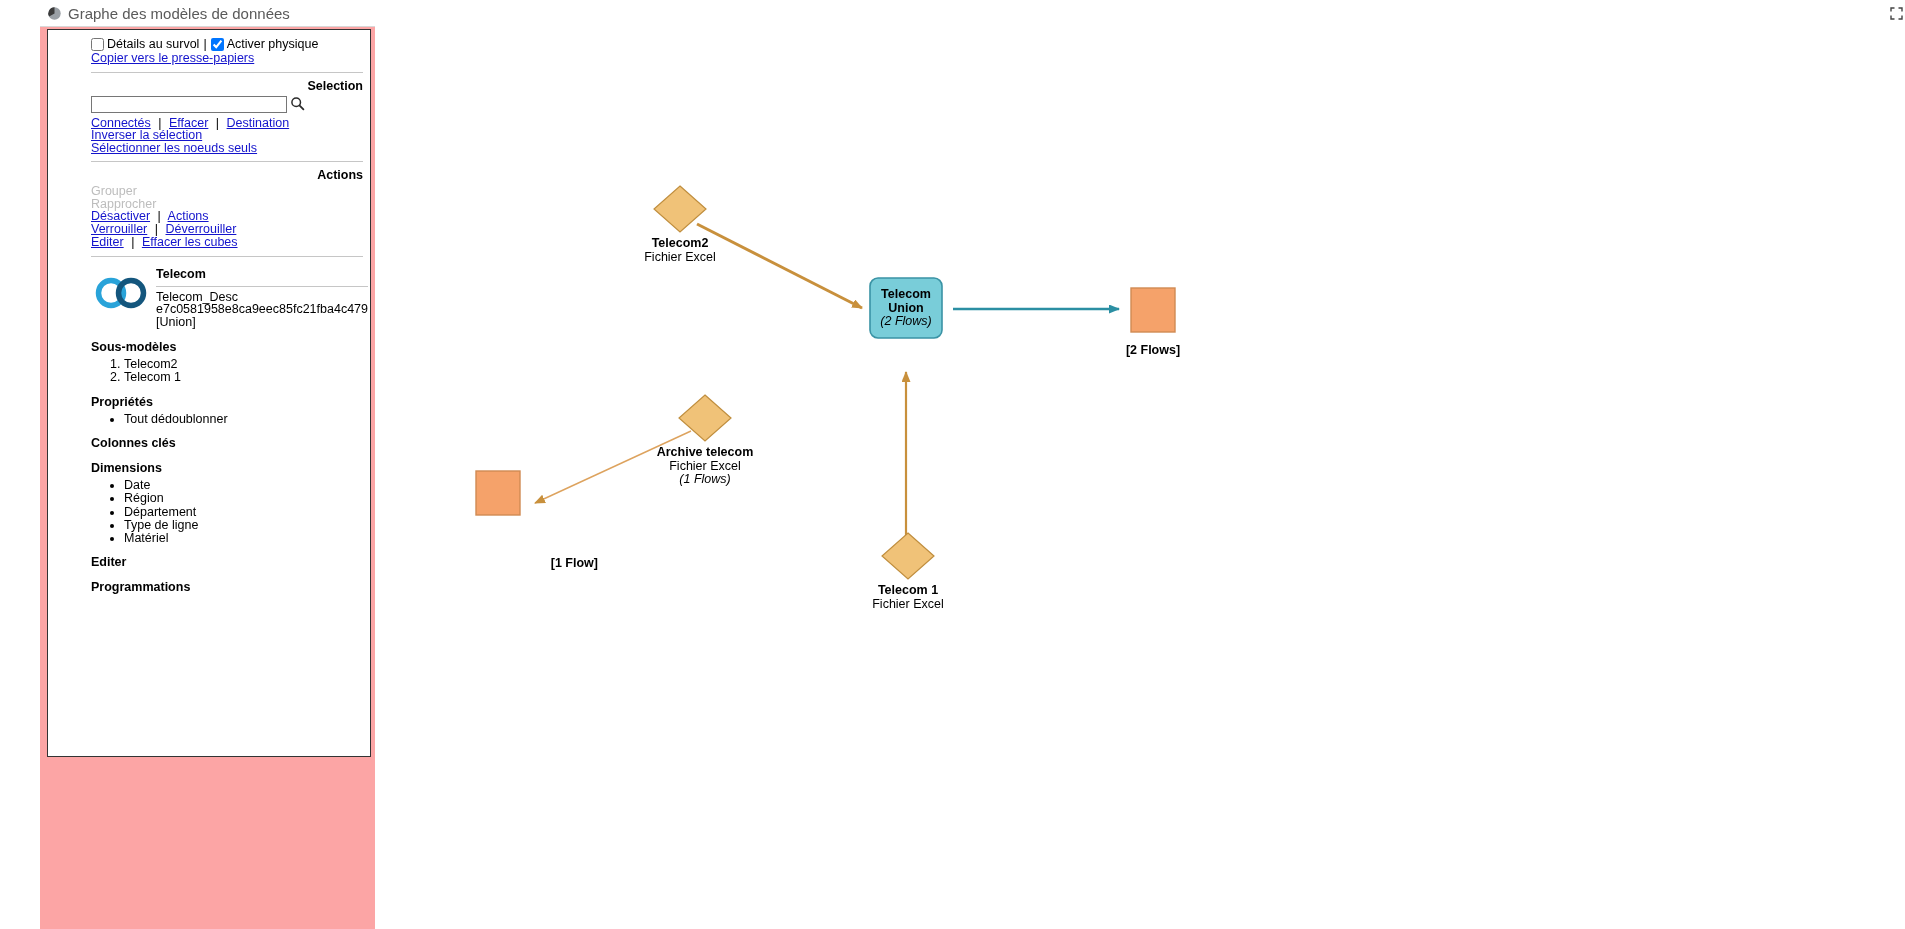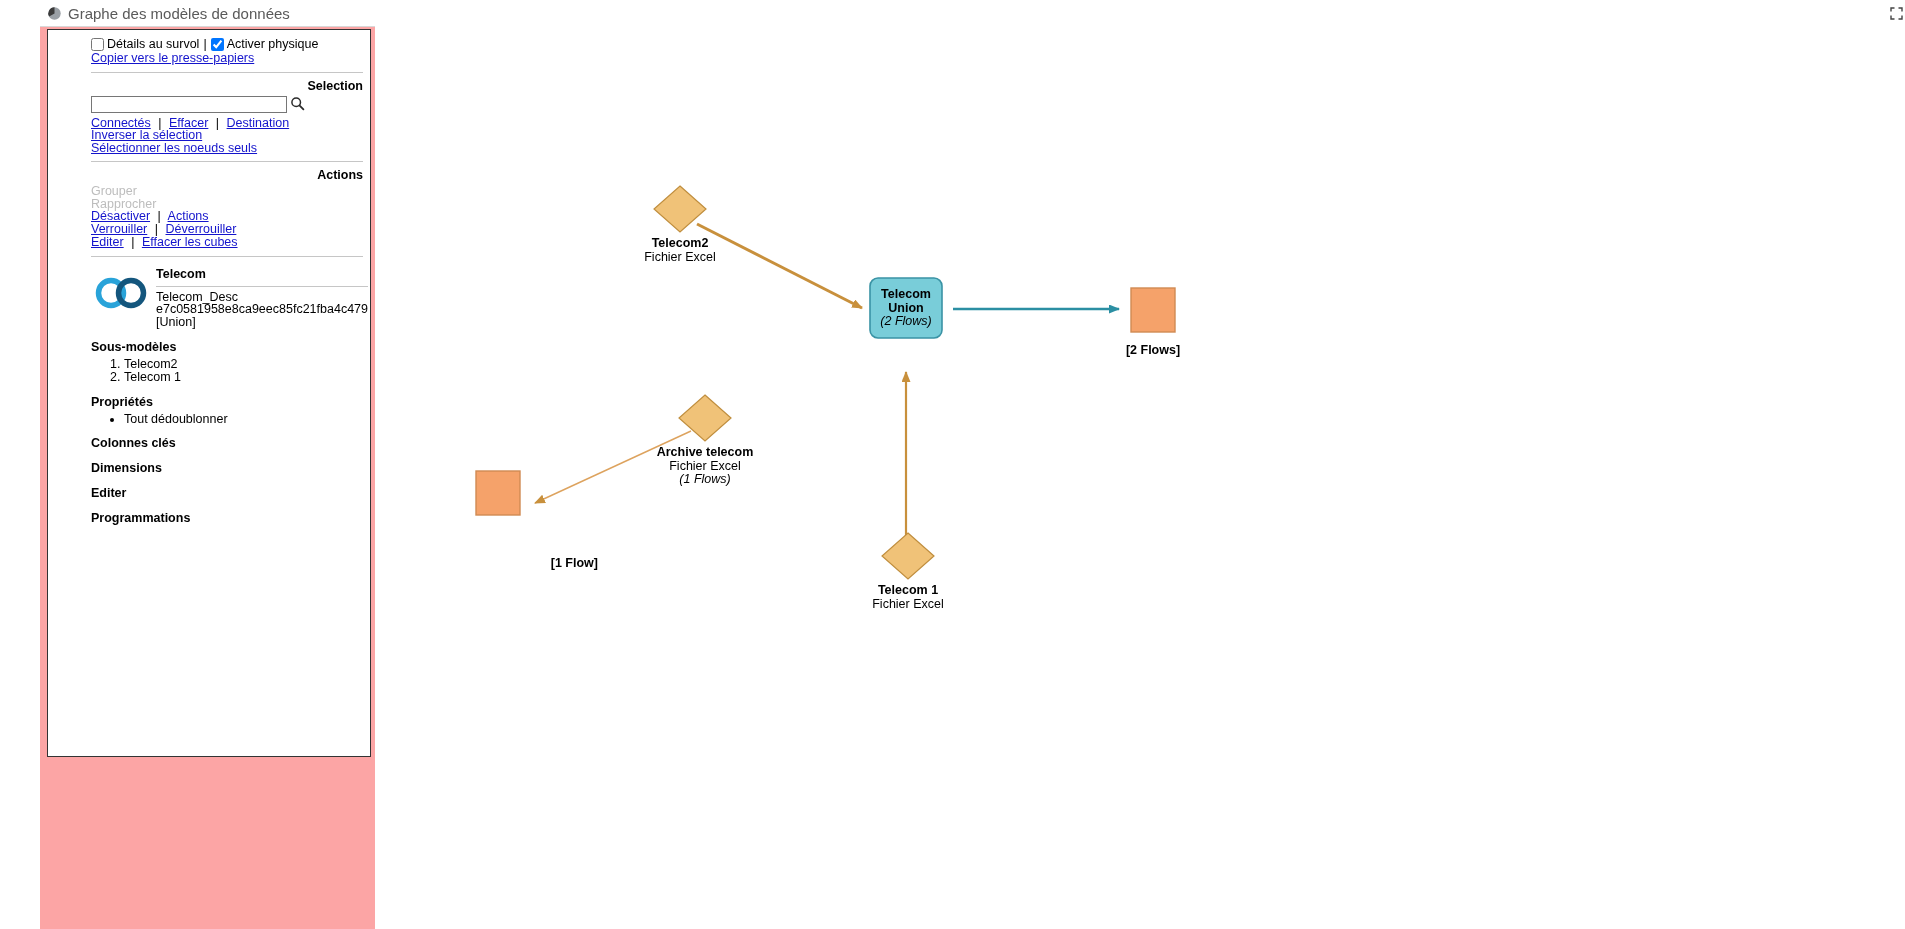--- a/index.html
+++ b/index.html
@@ -309,20 +309,27 @@
       </ol>
 
       <div class="sec-head">Propriétés</div>
       <ul class="bullets">
         <li>Tout dédoublonner</li>
       </ul>
 
       <div class="sec-head">Colonnes clés</div>
 
       <div class="sec-head">Dimensions</div>
+      <ul class="bullets">
+        <li>Date</li>
+        <li>Région</li>
+        <li>Département</li>
+        <li>Type de ligne</li>
+        <li>Matériel</li>
+      </ul>
 
       <div class="sec-head">Editer</div>
 
       <div class="sec-head">Programmations</div>
     </div>
 
   </div>
   </div>
 
   <div class="canvas">

